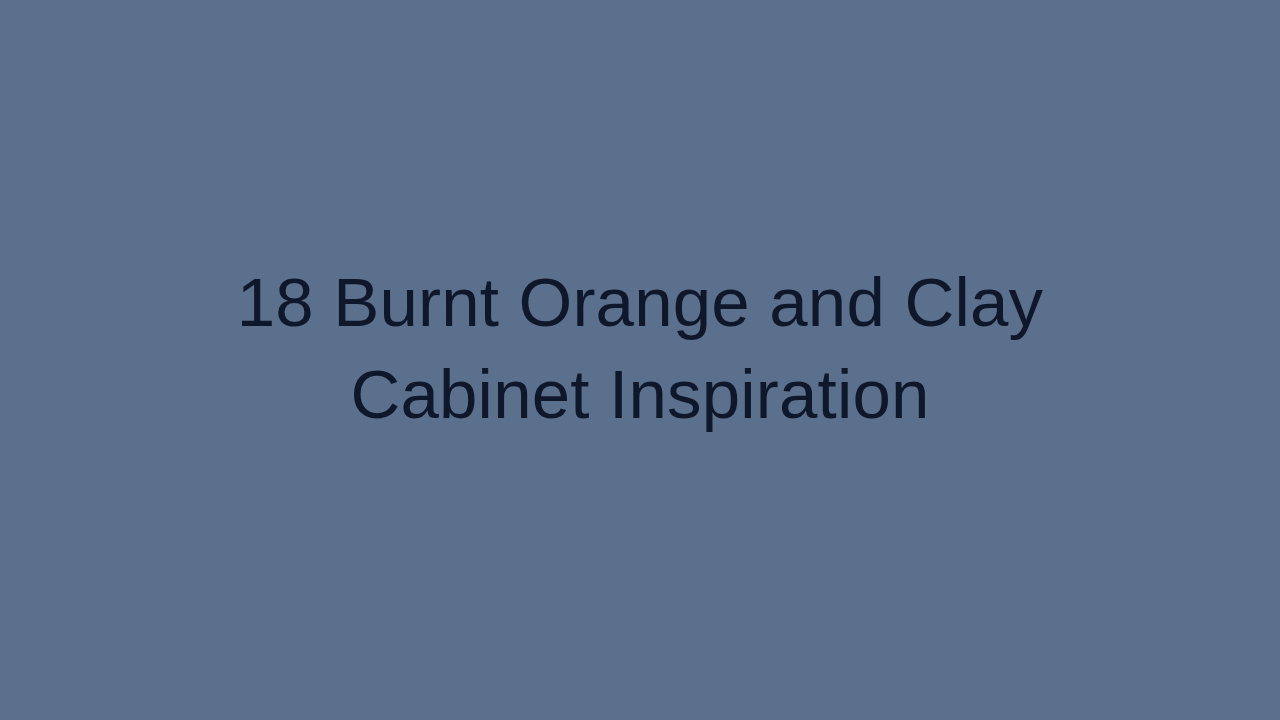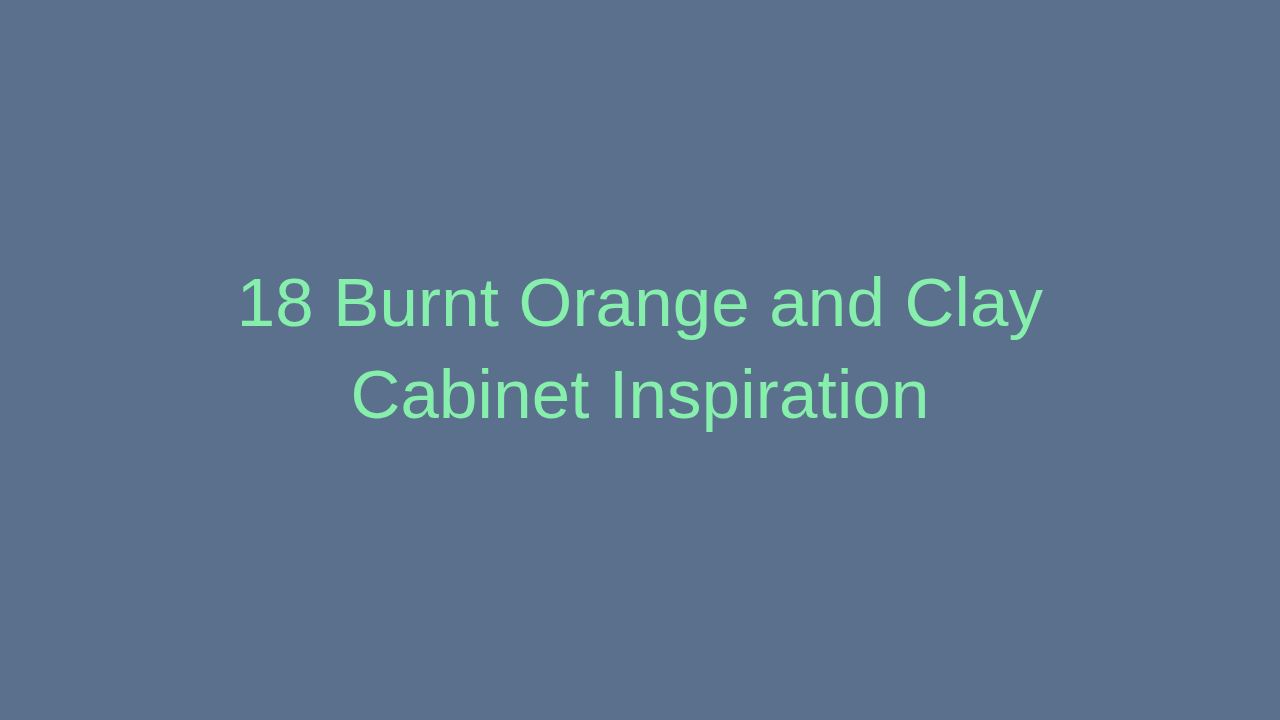--- a/index.html
+++ b/index.html
@@ -37,21 +37,21 @@
   }
 
   #title-text {
     display: block;
     margin: 0;
     font-family: "Liberation Sans", sans-serif;
     font-size: 69px;
     font-weight: 400;
     line-height: 92px;
     letter-spacing: 0.2px;
-    color: #86efac;
+    color: #0f172a;
     word-break: normal;
     white-space: normal;
   }
 </style>
 </head>
 <body>
 
 <div id="title-card">
 
   <div id="title-block">

